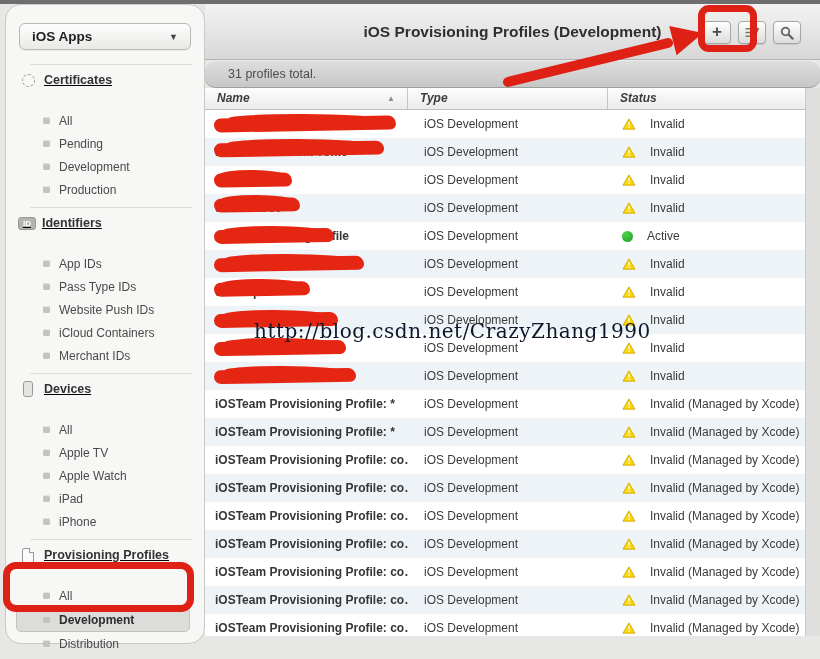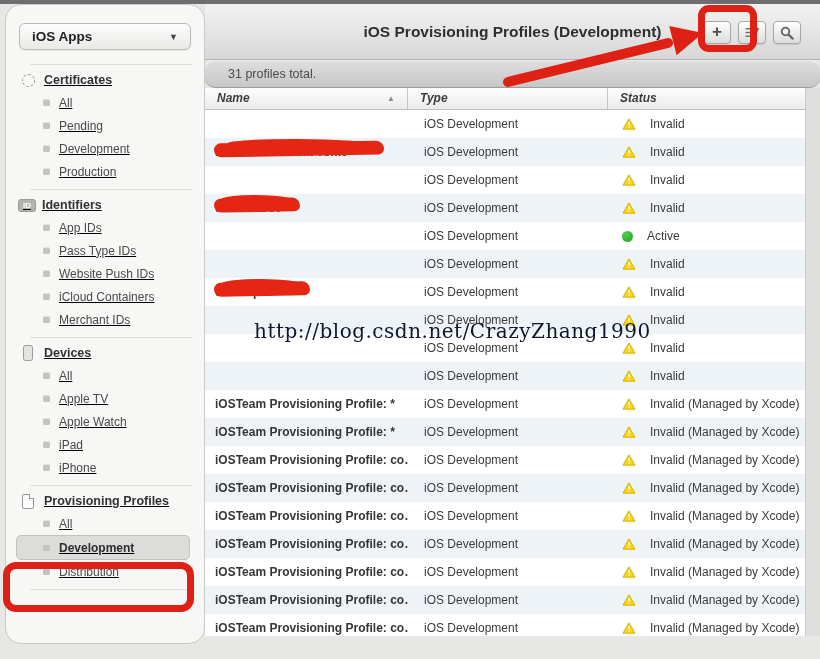--- a/index.html
+++ b/index.html
@@ -13,21 +13,21 @@
              background:#f7f7f5; border:1px solid #c9c9c7; border-radius:16px; padding-top:18px; }
   .dropdown { margin:0 13px; height:27px; border:1px solid #b9b9b7; border-radius:6px;
               background:linear-gradient(#fdfdfd,#e9e9e7); display:flex; align-items:center;
               padding:0 12px; cursor:default; box-shadow:0 1px 1px rgba(0,0,0,.06); }
   .dropdown .dd-label { font-size:13.5px; font-weight:bold; color:#222; flex:1; }
   .dropdown .dd-caret { font-size:9px; color:#444; }
   .sb-divider { height:1px; background:#dedddb; margin:6px 12px 0 24px; }
   .sb-divider.first { margin-top:14px; }
   .sb-head { display:flex; align-items:center; height:18px; margin:6px 0 0 12px;text-decoration:underline; }
   .sb-head-label { font-size:12.5px; font-weight:bold; color:#333; }
-  .sb-items { margin-top:2px;text-decoration:underline; }
+  .sb-items { margin-top:20px; }
   .sb-item { height:23px; display:flex; align-items:center; padding-left:37px; font-size:12px;
              color:#4a4a4a; cursor:pointer; position:relative; }
   .bullet { width:7px; height:7px; background:#c3c3c0; border-radius:1.5px; margin-right:9px;
             box-shadow:inset 0 1px 0 rgba(255,255,255,.5); }
   .sb-item.selected { background:#dcdcda; border:1px solid #c2c2c0; border-radius:5px;
                       margin:0 14px 0 10px; padding-left:26px; font-weight:bold; color:#2e2e2e; height:25px; }
   
   .sb-ico { display:inline-flex; align-items:center; justify-content:center; width:20px; margin-right:6px; color:#fff; }
   .ico-certificate-seal-icon i { display:block; width:13px; height:13px; border:1.5px dashed #9a9a9a; border-radius:50%; }
   .ico-id-badge-icon { width:18px; height:13px; background:#b3b3b0; border:1px solid #9a9a98;
@@ -56,21 +56,21 @@
 
   .theader { position:absolute; left:205px; top:88px; width:600px; height:22px;
              background:linear-gradient(#fdfdfd,#ebebeb); border-bottom:1px solid #bfbfbf; display:flex;font-style:italic; }
   .th { font-size:12px; font-weight:bold; color:#3c3c3c; line-height:21px; padding-left:12px; position:relative; }
   .th-name { width:203px; border-right:1px solid #c6c6c6; }
   .th-type { width:200px; border-right:1px solid #c6c6c6; }
   .th-status { flex:1; }
   .sort { position:absolute; right:12px; top:0; font-size:8px; color:#8a8a8a; }
 
   .rows { position:absolute; left:205px; top:110px; width:600px; height:526px; overflow:hidden; background:#fff; }
-  .trow { height:28px; display:flex; background:#fff; cursor:pointer;align-items:center; }
+  .trow { height:28px; display:flex; background:#fff; cursor:pointer; }
   .trow:nth-child(even) { background:#eef3f8; }
   .cell { font-size:12px; color:#3b3b3b; line-height:28px; }
   .c-name { width:203px; padding-left:10px; font-weight:bold; color:#353535; position:relative;
             white-space:nowrap; overflow:hidden; }
   .c-type { width:200px; padding-left:16px; }
   .c-status { flex:1; padding-left:14px; display:flex; align-items:center; gap:14px; }
   .st-label { font-size:12px; color:#3b3b3b; }
   .st-ico.act { width:11px; height:11px; border-radius:50%; background:radial-gradient(circle at 35% 30%,#4ed24e,#1f9e1f); display:none; }
   .st-ico.warn { display:none; line-height:0; }
   .trow[data-kind="warning"] .st-ico.warn { display:block; }

